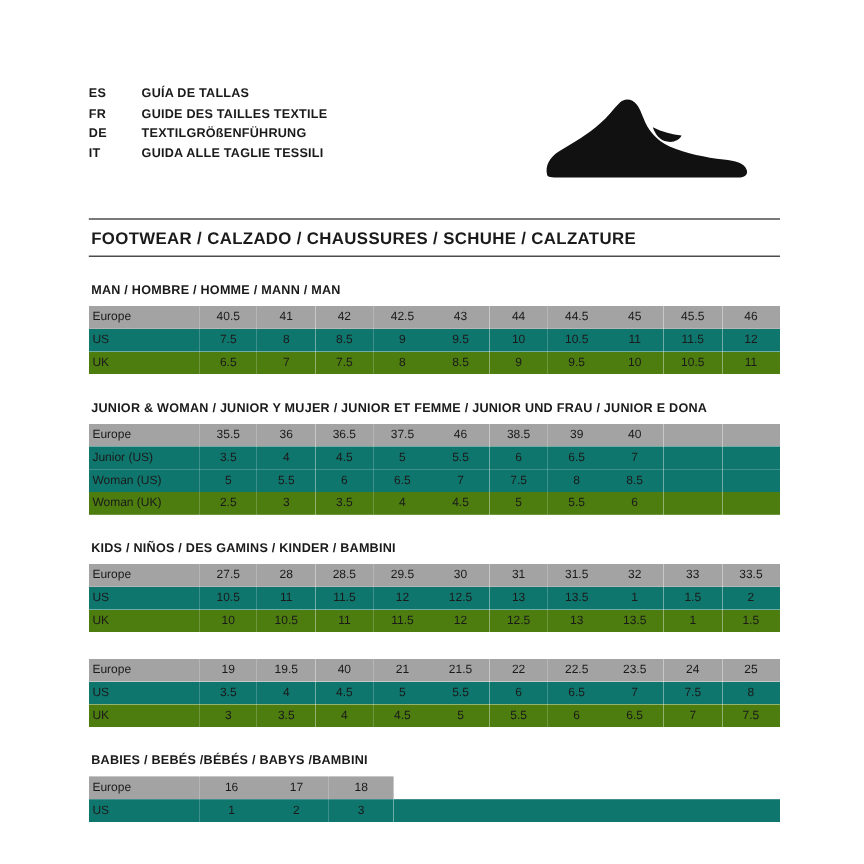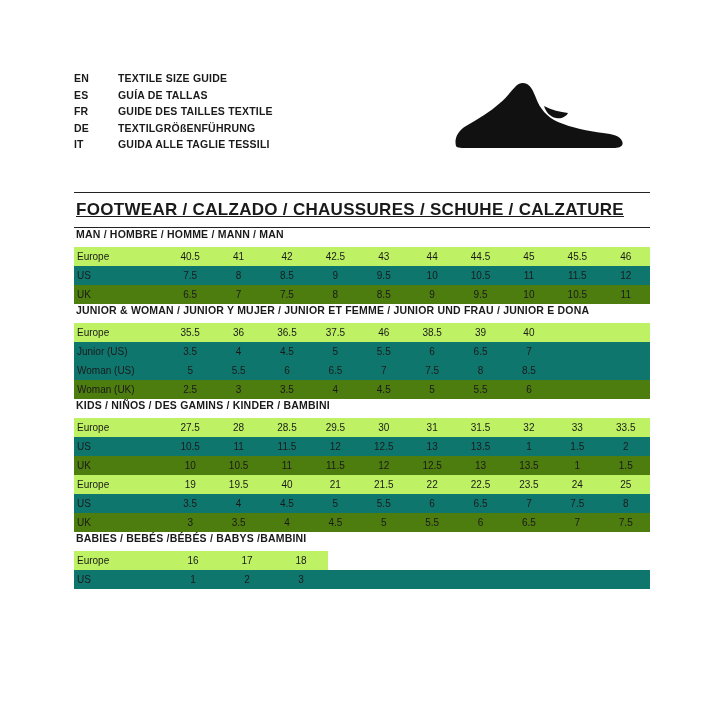--- a/index.html
+++ b/index.html
@@ -42,32 +42,31 @@
     width: 44px;
   }
   .shoe-wrap {
     position: absolute;
     top: 4px;
     right: 22px;
     width: 180px;
     height: 86px;
   }
   .title-bar {
-    margin-top: 10px;
     border-top: 1.5px solid #222;
     border-bottom: 1.5px solid #222;
     padding: 7px 0 7px 2px;
-    font-size: 17px;
+    font-size: 14px;
     font-weight: bold;
     letter-spacing: 0.3px;
-    text-decoration: underline;
   }
 
   
   .section {
+    margin-top: 22px;
   }
   .section-title {
     font-size: 10.5px;
     font-weight: bold;
     letter-spacing: 0.2px;
     padding: 0 0 7px 2px;
   }
   table.size {
     border-collapse: collapse;
     width: 100%;
@@ -80,41 +79,37 @@
     color: #1a1a1a;
     text-align: center;
     white-space: nowrap;
     overflow: hidden;
   }
   table.size td.lbl {
     text-align: left;
     padding-left: 3px;
   }
   table.size tr.head td {
-    background: #bef264;
+    background: #a3a3a3;
   }
   table.size tr.alt td {
     background: #0f766e;
   }
   table.size tr.shade td {
     background: #4d7c0f;
   }
 </style>
 </head>
 <body>
 
 <div class="page">
 
   <div class="header">
     <table class="lang-table">
       <tbody>
-        <tr>
-          <td class="lang-code">EN</td>
-          <td>TEXTILE SIZE GUIDE</td>
-        </tr>
         <tr>
           <td class="lang-code">ES</td>
           <td>GUÍA DE TALLAS</td>
         </tr>
         <tr>
           <td class="lang-code">FR</td>
           <td>GUIDE DES TAILLES TEXTILE</td>
         </tr>
         <tr>
           <td class="lang-code">DE</td>

